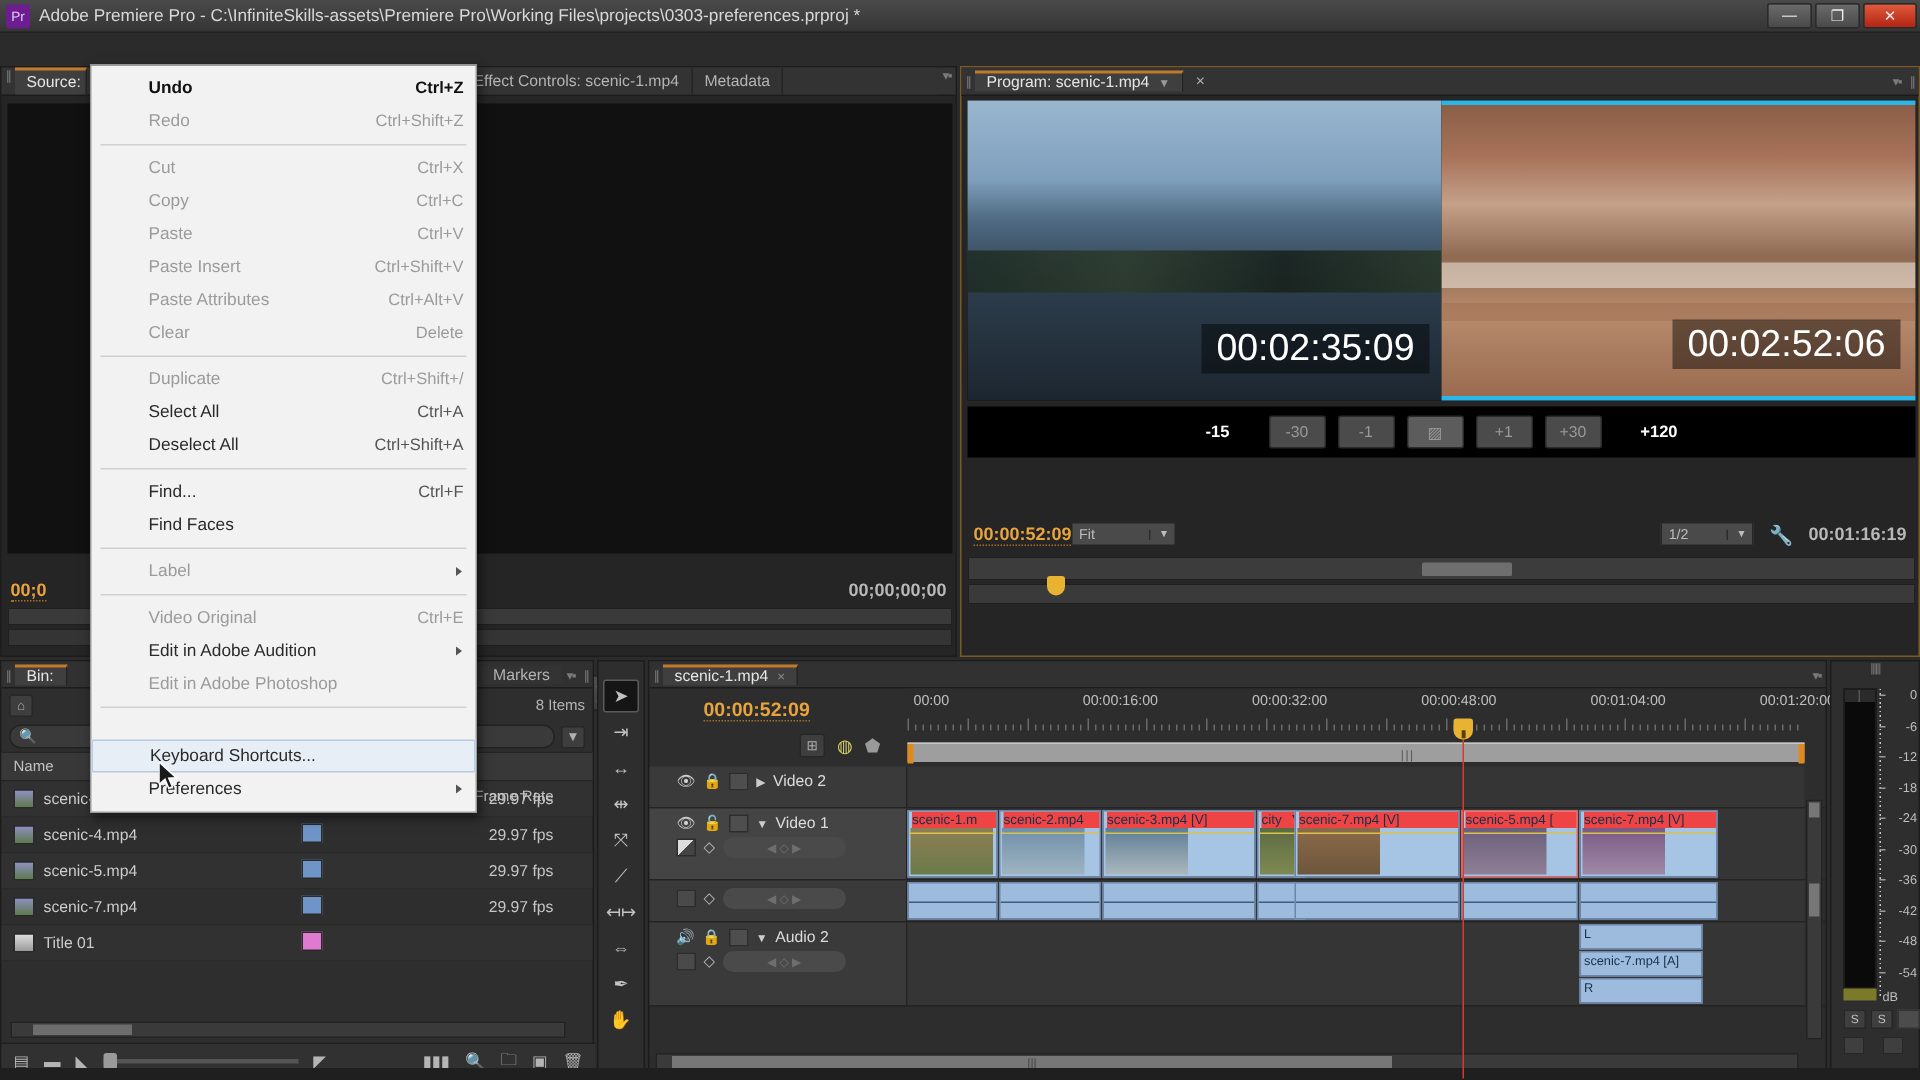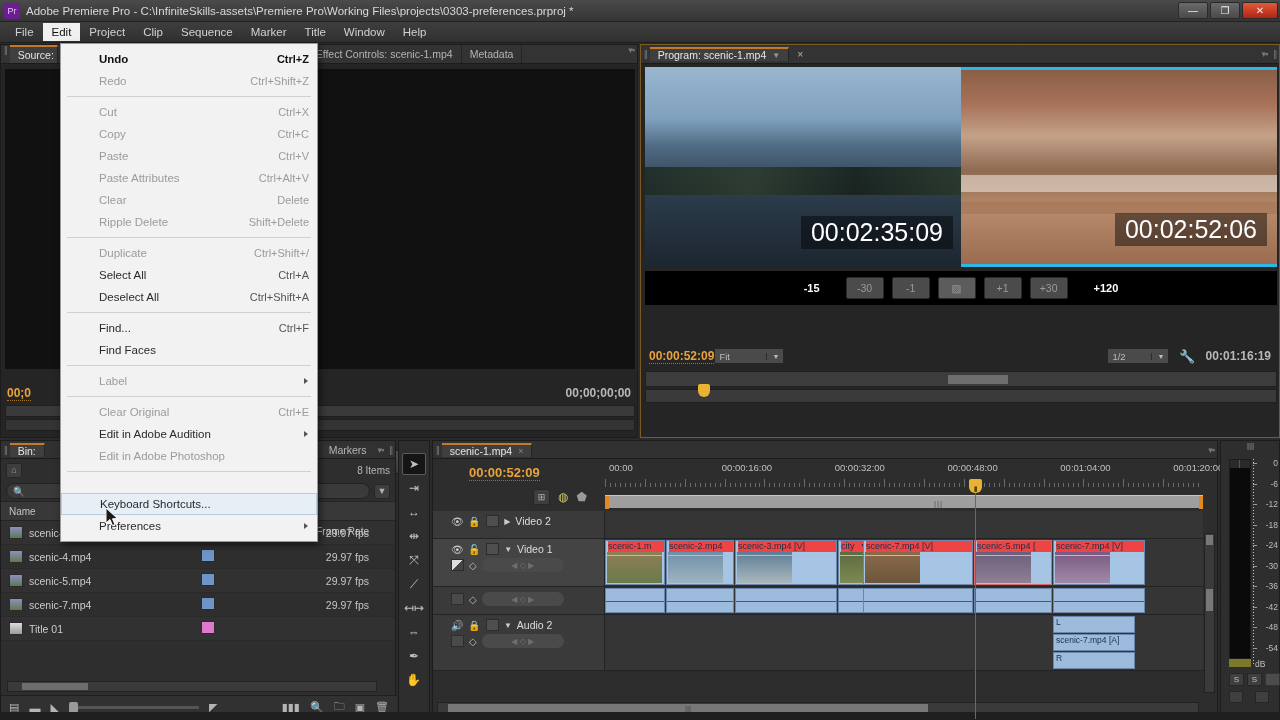--- a/index.html
+++ b/index.html
@@ -236,31 +236,20 @@
   <div class="titlebar">
     <div class="pr-logo">Pr</div>
     <div class="title-text">Adobe Premiere Pro - C:\InfiniteSkills-assets\Premiere Pro\Working Files\projects\0303-preferences.prproj *</div>
     <div class="win-btns">
       <div class="win-btn">—</div>
       <div class="win-btn">❐</div>
       <div class="win-btn close">✕</div>
     </div>
   </div>
 
-  <div class="menubar" id="menubar">
-      <div class="mi">File</div>
-      <div class="mi active">Edit</div>
-      <div class="mi">Project</div>
-      <div class="mi">Clip</div>
-      <div class="mi">Sequence</div>
-      <div class="mi">Marker</div>
-      <div class="mi">Title</div>
-      <div class="mi">Window</div>
-      <div class="mi">Help</div>
-    </div>
 
   <div class="panel" id="sourceMon">
     <div class="tabstrip">
       <span class="grip">||</span>
       <div class="tab sel" style="max-width:48px;overflow:hidden">Source: (no clips)</div>
       <div class="tab" style="margin-left:250px">Effect Controls: scenic-1.mp4</div>
       <div class="tab">Metadata</div>
       <div class="tab" style="flex:1;border:none"></div>
       <span class="grip">▾▪</span>
     </div>
@@ -821,30 +810,30 @@
       </div>
       <div class="dd-row dim">
         <span class="lbl">Copy</span>
         <span class="acc">Ctrl+C</span>
       </div>
       <div class="dd-row dim">
         <span class="lbl">Paste</span>
         <span class="acc">Ctrl+V</span>
       </div>
       <div class="dd-row dim">
+        <span class="lbl">Paste Insert</span>
+        <span class="acc">Ctrl+Shift+V</span>
+      </div>
+      <div class="dd-row dim">
         <span class="lbl">Paste Attributes</span>
         <span class="acc">Ctrl+Alt+V</span>
       </div>
       <div class="dd-row dim">
         <span class="lbl">Clear</span>
         <span class="acc">Delete</span>
-      </div>
-      <div class="dd-row dim">
-        <span class="lbl">Ripple Delete</span>
-        <span class="acc">Shift+Delete</span>
       </div>
       <div class="dd-sep"></div>
       <div class="dd-row dim">
         <span class="lbl">Duplicate</span>
         <span class="acc">Ctrl+Shift+/</span>
       </div>
       <div class="dd-row">
         <span class="lbl">Select All</span>
         <span class="acc">Ctrl+A</span>
       </div>
@@ -862,21 +851,21 @@
         <span class="acc"></span>
       </div>
       <div class="dd-sep"></div>
       <div class="dd-row dim">
         <span class="lbl">Label</span>
         <span class="acc"></span>
         <span class="arrow-r"></span>
       </div>
       <div class="dd-sep"></div>
       <div class="dd-row dim">
-        <span class="lbl">Clear Original</span>
+        <span class="lbl">Video Original</span>
         <span class="acc">Ctrl+E</span>
       </div>
       <div class="dd-row">
         <span class="lbl">Edit in Adobe Audition</span>
         <span class="acc"></span>
         <span class="arrow-r"></span>
       </div>
       <div class="dd-row dim">
         <span class="lbl">Edit in Adobe Photoshop</span>
         <span class="acc"></span>

